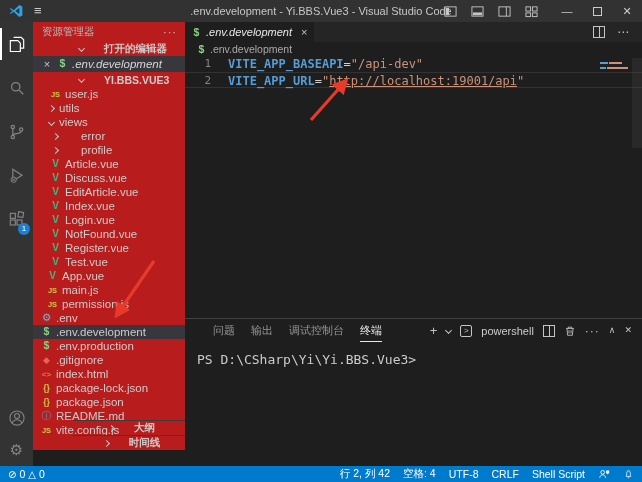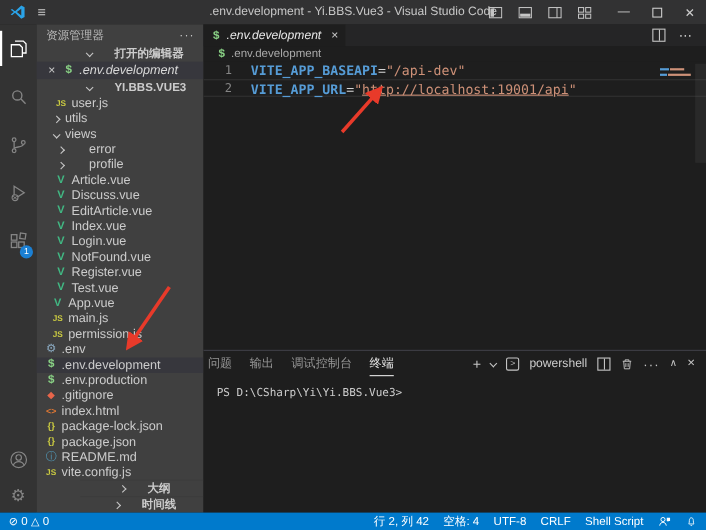--- a/index.html
+++ b/index.html
@@ -25,21 +25,21 @@
   .ab-item { width:33px; height:44px; display:flex; align-items:center; justify-content:center;
              position:relative; color:#858585; }
   .ab-item.active { color:#ffffff; }
   .ab-item.active::before { content:""; position:absolute; left:0; top:6px; bottom:6px; width:2px; background:#ffffff; }
   .ab-badge { position:absolute; right:3px; bottom:7px; min-width:12px; height:12px; border-radius:6px;
               background:#1b80d4; color:#fff; font-size:8px; line-height:12px; text-align:center; padding:0 2px; }
   .ab-bottom { margin-top:auto; display:flex; flex-direction:column; align-items:center; }
   .ab-gear { font-size:15px; color:#858585; }
 
   
-  .sidebar { position:absolute; top:22px; left:33px; width:152px; bottom:16px; background:#404040;
+  .sidebar { position:absolute; top:22px; left:33px; width:152px; bottom:32px; background:#b91c1c;
              font-size:11.5px; overflow:hidden; }
   .sb-header { height:19px; display:flex; align-items:center; padding:0 8px 0 9px; font-size:10.5px; color:#bbbbbb; }
   .sb-dots { margin-left:auto; color:#cccccc; letter-spacing:1px; font-size:11px; }
   .sb-section { height:15px; display:flex; align-items:center; font-weight:bold; font-size:10.5px;
                 color:#cccccc; padding-left:4px; gap:16px;margin-left:40px; }
   .oe-item { height:16px; display:flex; align-items:center; background:#37373d; padding-left:8px; gap:4px; }
   .oe-close { width:12px; color:#c5c5c5; font-size:11px; text-align:center; }
   .oe-label { font-style:italic; color:#d7d7d7; }
   .tree { }
   .row { height:14px; display:flex; align-items:center; white-space:nowrap; }
@@ -93,31 +93,31 @@
   .minimap { position:absolute; top:2px; right:12px; width:30px; height:60px; }
   .mm1 { position:absolute; top:4px; left:0; height:2px; width:22px;
          background:linear-gradient(90deg,#569cd6 0 8px,#1e1e1e 8px 9px,#ce9178 9px 22px); }
   .mm2 { position:absolute; top:9px; left:0; height:2px; width:28px;
          background:linear-gradient(90deg,#569cd6 0 6px,#1e1e1e 6px 7px,#ce9178 7px 28px); }
   .mm-slider { position:absolute; top:0; right:-12px; width:10px; height:90px; background:rgba(121,121,121,0.12); }
 
   
   .panel { position:absolute; top:318px; left:185px; right:0; bottom:16px; background:#1e1e1e;
            border-top:1px solid #3f3f46; }
-  .panel-tabs { height:23px; display:flex; align-items:stretch; padding-left:4px; font-size:11px; color:#969696; }
+  .panel-tabs { height:23px; display:flex; align-items:stretch; padding-left:28px; font-size:11px; color:#969696; }
   .ptab { display:flex; align-items:center; margin-right:16px; border-bottom:1px solid transparent; }
   .ptab.active { color:#e7e7e7; border-bottom:1px solid #e7e7e7; }
   .panel-actions { margin-left:auto; display:flex; align-items:center; gap:9px; margin-right:10px; color:#c5c5c5; }
   .pa-txt { font-size:13px; line-height:1; }
   .pa-sm { font-size:9px; line-height:1; }
   .ps-box { width:12px; height:12px; border:1px solid #c5c5c5; border-radius:2px; display:flex;
             align-items:center; justify-content:center; font-size:8px; color:#c5c5c5; }
   .ps-label { font-size:11px; color:#cccccc; }
   .term { padding:10px 0 0 12px; font-family:"DejaVu Sans Mono","Liberation Mono",monospace;
-          font-size:10px; color:#cccccc; }
+          font-size:13px; color:#cccccc; }
 
   
   .statusbar { position:absolute; bottom:0; left:0; right:0; height:16px; background:#007acc; color:#ffffff;
                display:flex; align-items:center; font-size:10.5px; padding:0 8px; z-index:6; }
   .sbl { display:flex; align-items:center; gap:3px; }
   .sbl .ic { font-size:10px; }
   .sbr { margin-left:auto; display:flex; align-items:center; gap:13px; }
 
   
   .arrows { position:absolute; inset:0; z-index:40; pointer-events:none; }

